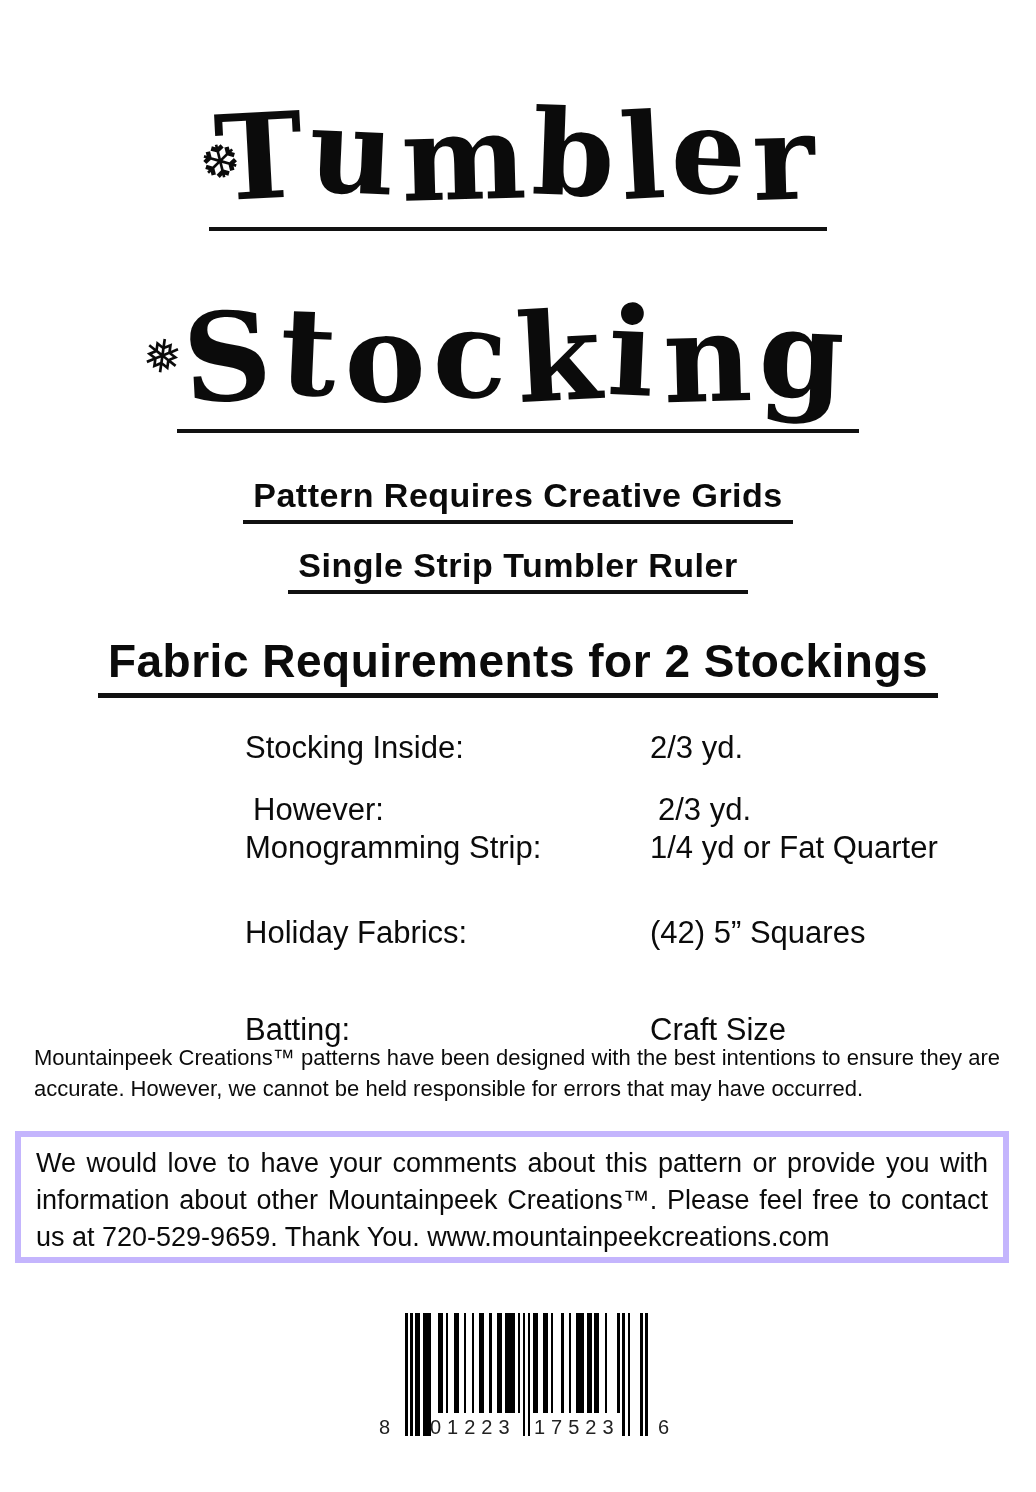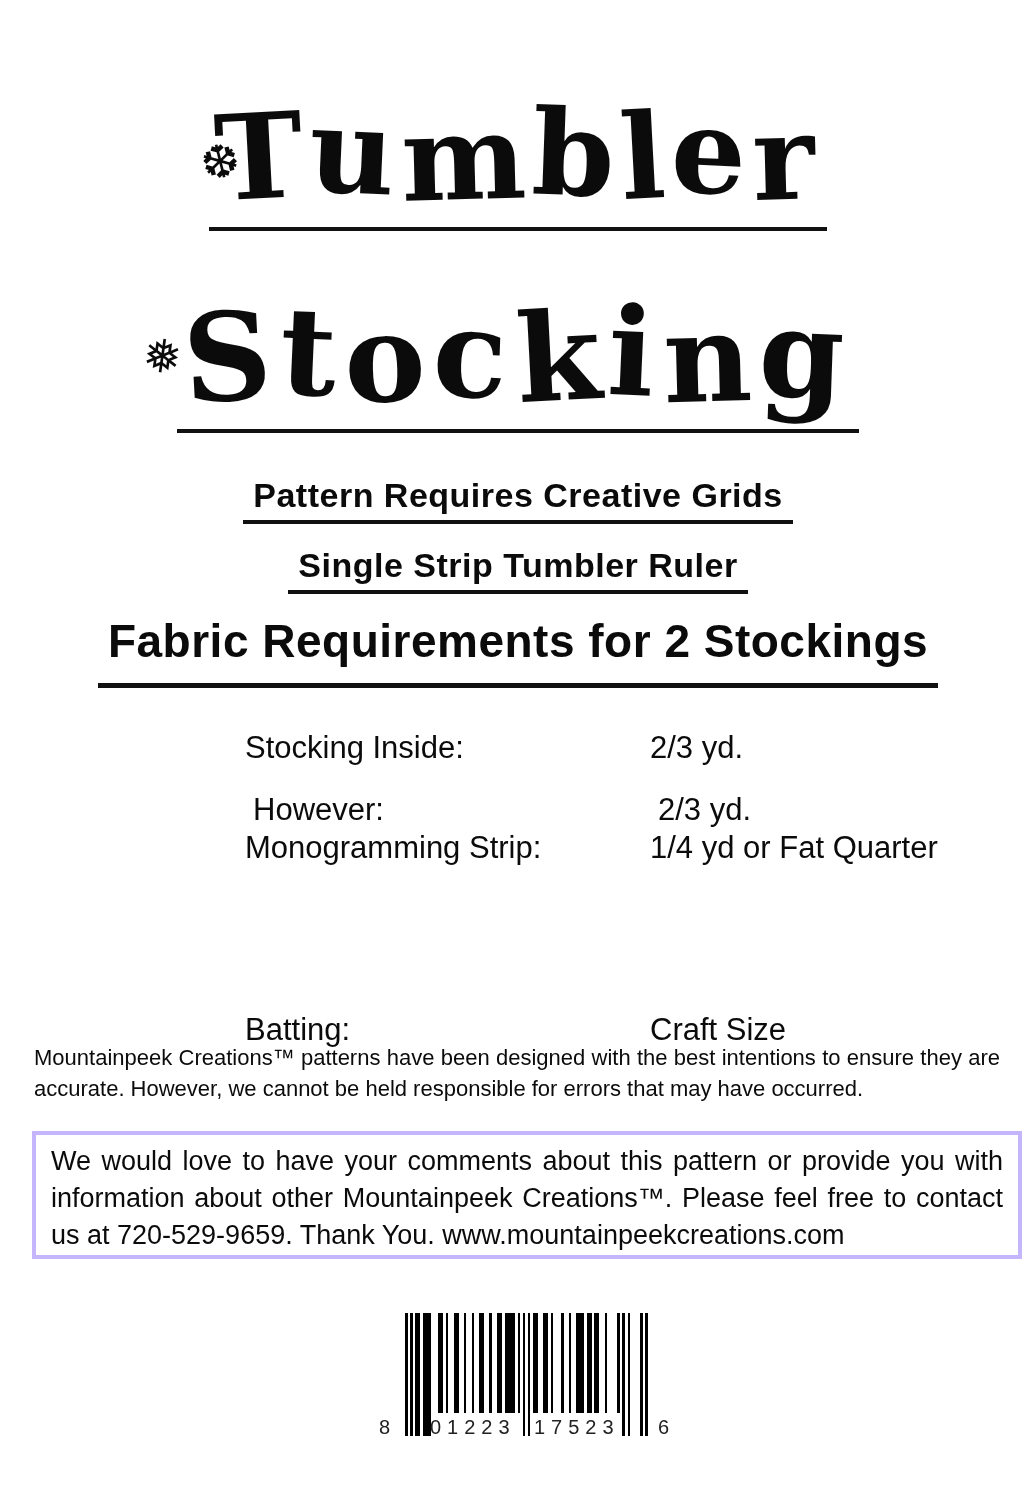--- a/index.html
+++ b/index.html
@@ -46,21 +46,21 @@
   .subline{position:absolute;left:0;right:0;text-align:center;font-weight:bold;}
   .subline .u{
     display:inline-block;
     border-bottom:4px solid #111;
     padding:0 10px 5px 10px;
     letter-spacing:0.5px;
   }
   .sub1{top:476px;font-size:34px;}
   .sub2{top:546px;font-size:34px;}
   .heading{top:614px;font-size:46px;}
-  .heading .u{border-bottom-width:5px;padding-bottom:15px;}
+  .heading .u{border-bottom-width:5px;padding-bottom:5px;margin-top:20px;}
   
   .req-row{
     position:absolute;left:245px;width:790px;
     font-size:31px;line-height:1.2;
     white-space:nowrap;
     margin-top:33px;
   }
   .req-label{display:inline-block;width:405px;}
   .req-row.indent .req-label{padding-left:8px;}
   .req-note{
@@ -68,22 +68,22 @@
     font-size:31px;line-height:1.2;white-space:nowrap;
   }
   
   .disclaimer{
     position:absolute;left:34px;top:1042px;width:966px;
     font-size:22px;line-height:1.42;
     text-align:justify;
   }
   
   .contact-box{
-    position:absolute;left:32px;top:1131px;width:982px;height:120px;
-    border:4px solid #c4b5fd;
+    position:absolute;left:15px;top:1131px;width:982px;height:120px;
+    border:6px solid #c4b5fd;
     box-sizing:content-box;
   }
   .contact-text{
     margin:8px 15px;
     font-size:27px;line-height:1.37;
     text-align:justify;
   }
   
   .barcode{
     position:absolute;left:405px;top:1313px;width:243px;height:130px;
@@ -132,20 +132,23 @@
 
   <div class="req-row" style="top:696px">
     <span class="req-label">Stocking Inside:</span><span class="req-value">2/3 yd.</span>
   </div>
   <div class="req-row indent" style="top:758px">
     <span class="req-label">However:</span><span class="req-value">2/3 yd.</span>
   </div>
   <div class="req-row" style="top:796px">
     <span class="req-label">Monogramming Strip:</span><span class="req-value">1/4 yd or Fat Quarter</span>
   </div>
+  <div class="req-row" style="top:881px">
+    <span class="req-label">Holiday Fabrics:</span><span class="req-value">(42) 5” Squares</span>
+  </div>
   <div class="req-row" style="top:978px">
     <span class="req-label">Batting:</span><span class="req-value">Craft Size</span>
   </div>
 
   <div class="disclaimer">Mountainpeek Creations™ patterns have been designed with the best intentions to ensure they are accurate.  However, we cannot be held responsible for errors that may have occurred.</div>
 
   <div class="contact-box">
     <div class="contact-text">We would love to have your comments about this pattern or provide you with information about other Mountainpeek Creations™.  Please feel free to contact us at 720-529-9659. Thank You. www.mountainpeekcreations.com</div>
   </div>
 

